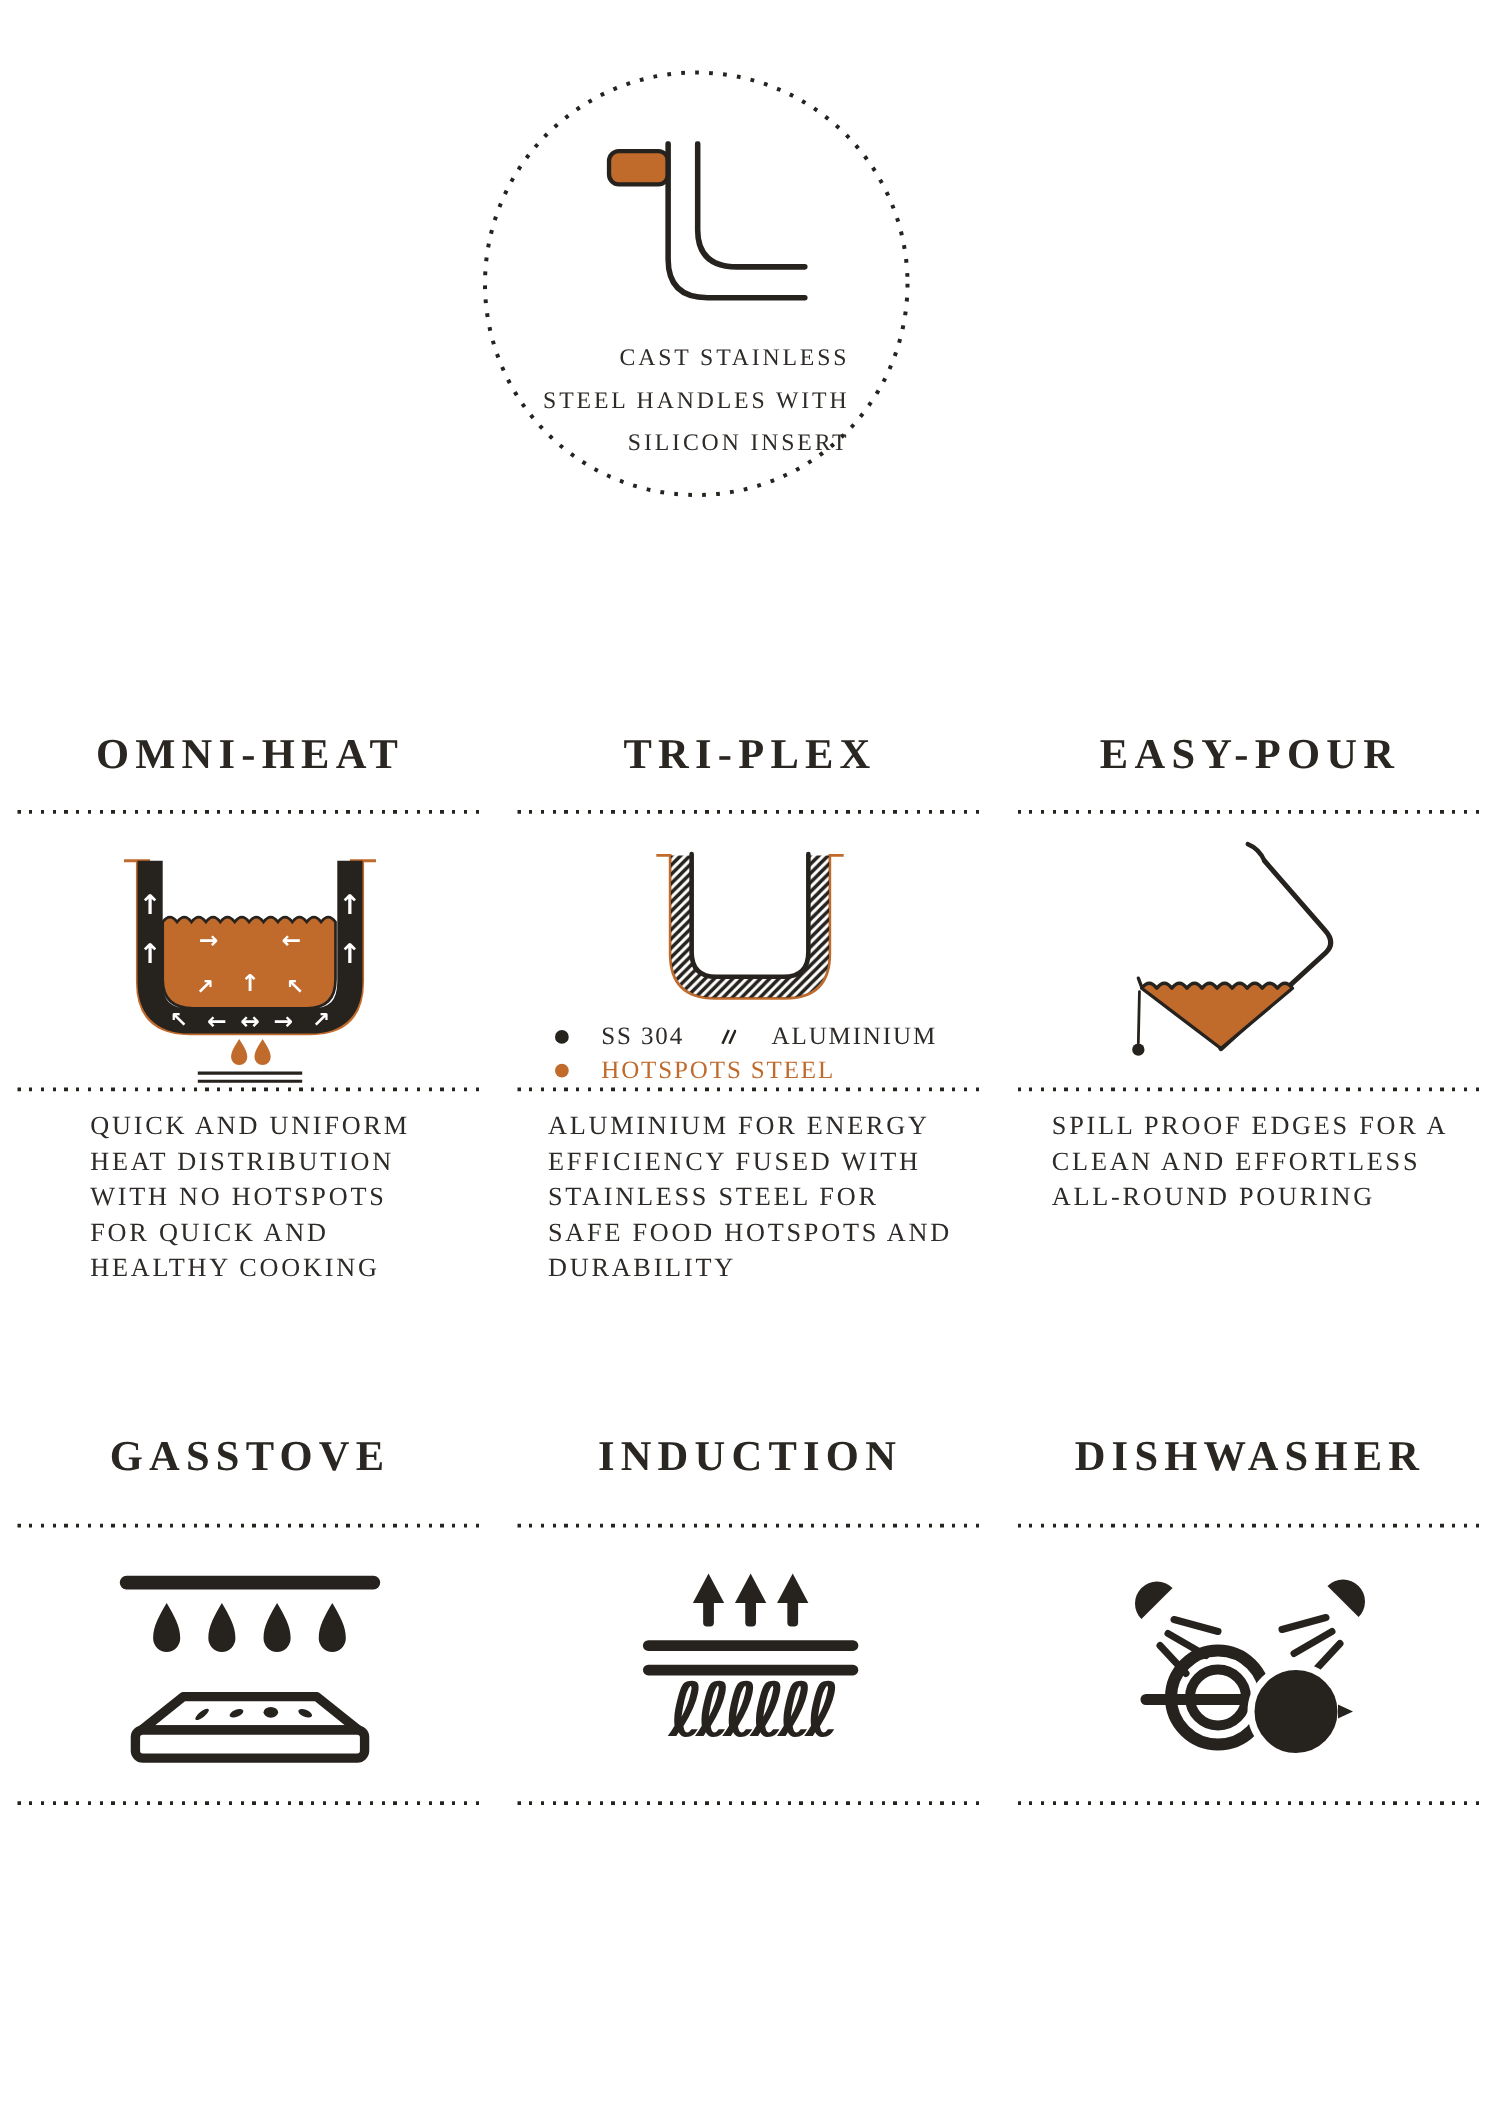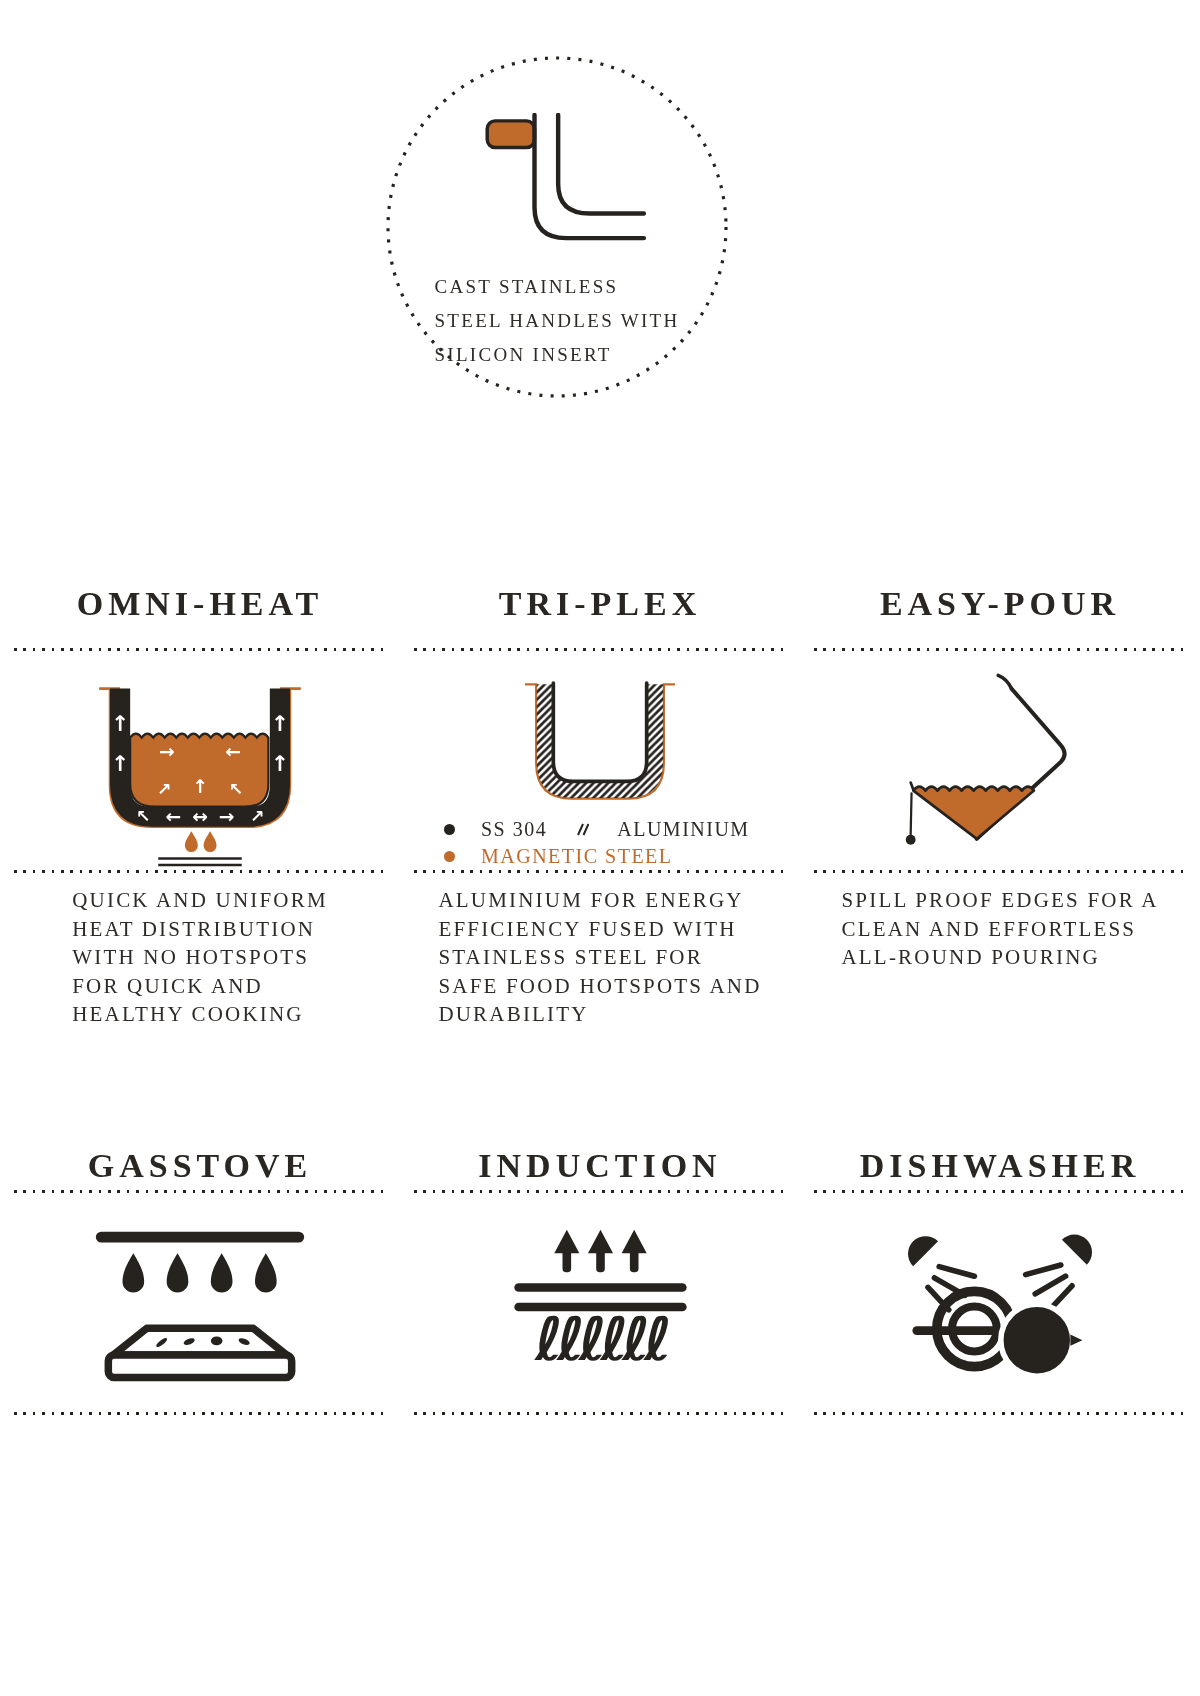--- a/index.html
+++ b/index.html
@@ -18,37 +18,37 @@
   .hero{
     position:absolute;left:385px;top:55px;width:344px;height:344px;
   }
   .hero-dash{position:absolute;left:0;top:0;}
   .hero-inner{
     position:absolute;left:0;top:0;width:344px;height:344px;
     display:flex;flex-direction:column;align-items:center;
   }
   .hero-icon{margin-top:58px;margin-left:22px;}
   .hero-caption{
-    margin-top:24px;text-align:left;
+    margin-top:24px;text-align:right;
     font-size:19px;line-height:34px;letter-spacing:2.3px;
     color:var(--text);font-weight:500;
   }
   
   .row{position:absolute;left:0;width:1200px;display:flex;}
   .row1{top:584px;}
   .row2{top:1146px;}
   .feature{
     width:400px;padding:0 14px;display:flex;flex-direction:column;align-items:center;
   }
   .feature-title{
     font-size:34px;line-height:40px;font-weight:700;letter-spacing:5px;
     color:#2a2622;text-align:center;white-space:nowrap;
   }
   .row1 .feature-title{margin-bottom:24px;}
-  .row2 .feature-title{margin-bottom:4px;}
+  .row2 .feature-title{margin-bottom:33px;}
   .dots{
     width:100%;height:3px;flex:none;
     background-image:repeating-linear-gradient(to right,var(--ink) 0 2.6px,transparent 2.6px 9.4px);
   }
   .icon-area{
     width:100%;height:219px;display:flex;flex-direction:column;align-items:center;flex:none;
   }
   .icon-omni{margin-top:26px;}
   .icon-triplex{margin-top:26px;}
   .icon-pour{margin-top:8px;}
@@ -161,21 +161,21 @@
           <span>SS 304</span>
           <span class="hatch-mark">
             <svg width="14" height="13" viewBox="0 0 14 13">
                 <path d="M3 12 L8 1 M8.5 12 L13.5 1" stroke="#26221e" stroke-width="2"></path>
               </svg>
           </span>
           <span>ALUMINIUM</span>
         </div>
         <div class="legend-row">
           <span class="legend-dot accent"></span>
-          <span class="legend-accent-text">MAGNETIC STEEL</span>
+          <span class="legend-accent-text">HOTSPOTS STEEL</span>
         </div>
       </div>
     </div>
     <div class="dots"></div>
     <div class="desc">
       <div>ALUMINIUM FOR ENERGY</div>
       <div>EFFICIENCY FUSED WITH</div>
       <div>STAINLESS STEEL FOR</div>
       <div>SAFE FOOD HOTSPOTS AND</div>
       <div>DURABILITY</div>

